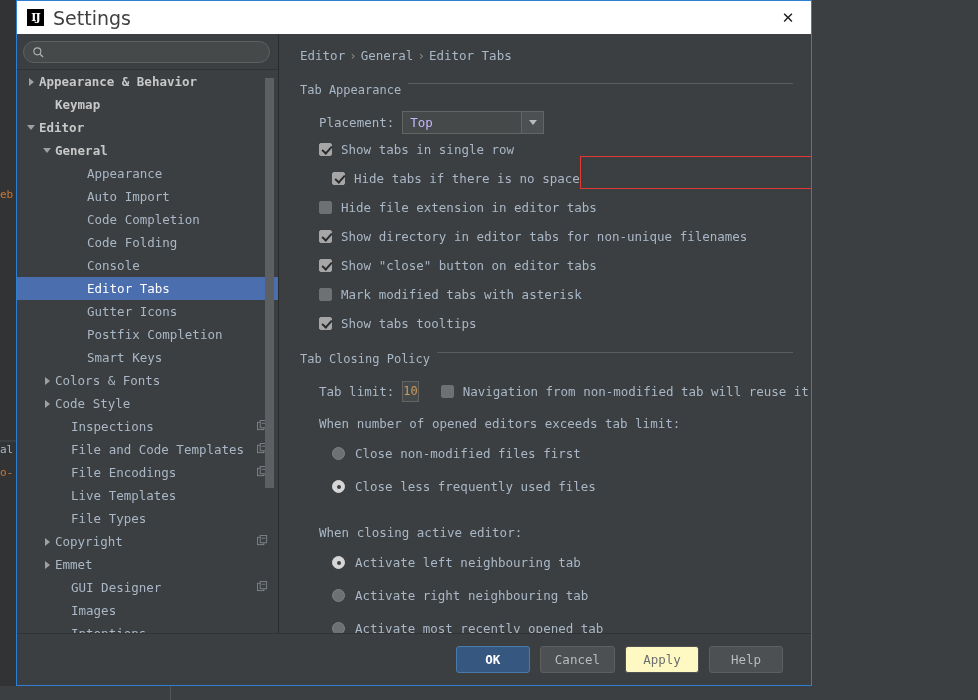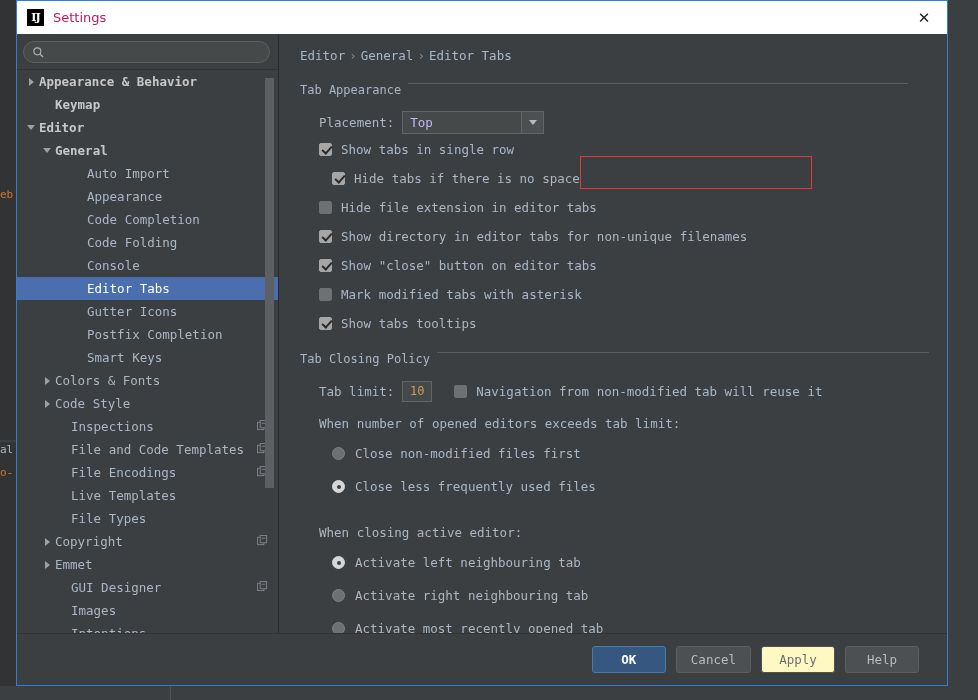--- a/index.html
+++ b/index.html
@@ -12,21 +12,21 @@
   }
 
   
   #bg-ide { position: absolute; inset: 0; background: #3c3f41; }
   .bg-strip { position: absolute; background: #2b2b2b; }
   .bg-text { position: absolute; font-size: 11px; font-family: "DejaVu Sans Mono", monospace; }
 
   
   #settings-window {
     position: absolute; left: 16px; top: 0px;
-    width: 932px; height: 686px;
+    width: 796px; height: 686px;
     border: 1px solid #2d7fd3;
     background: #3c3f41;
     display: flex; flex-direction: column;
   }
 
   
   #titlebar {
     height: 33px; background: #ffffff;
     display: flex; align-items: center;
     padding: 0 6px 0 10px; flex: 0 0 33px;
@@ -34,22 +34,22 @@
   }
   #app-logo {
     width: 17px; height: 17px; background: #000;
     color: #fff; font-family: "DejaVu Serif", serif;
     font-size: 11px; font-weight: bold;
     display: flex; align-items: center; justify-content: center;
     letter-spacing: -1px;
     flex: 0 0 17px;
   }
   #window-title {
-    margin-left: 9px; color: #be185d;
-    font-family: "DejaVu Sans", sans-serif; font-size: 13px;
+    margin-left: 9px; color: #404040;
+    font-family: "DejaVu Sans", sans-serif; font-size: 19px;
   }
   #close-btn {
     position: absolute; right: 0; top: 0;
     width: 46px; height: 33px;
     display: flex; align-items: center; justify-content: center;
     color: #202020; font-size: 15px;
     font-family: "DejaVu Sans", sans-serif;
     cursor: pointer;
   }
 
@@ -269,25 +269,25 @@
               <span class="tree-label">Editor</span>
             </div>
             <div class="tree-row bold" style="padding-left: 22px;">
               <span class="twisty">
                 <span class="tri down"></span>
               </span>
               <span class="tree-label">General</span>
             </div>
             <div class="tree-row" style="padding-left: 54px;">
               <span class="twisty"></span>
+              <span class="tree-label">Appearance</span>
+            </div>
+            <div class="tree-row" style="padding-left: 54px;">
+              <span class="twisty"></span>
               <span class="tree-label">Auto Import</span>
-            </div>
-            <div class="tree-row" style="padding-left: 54px;">
-              <span class="twisty"></span>
-              <span class="tree-label">Appearance</span>
             </div>
             <div class="tree-row" style="padding-left: 54px;">
               <span class="twisty"></span>
               <span class="tree-label">Code Completion</span>
             </div>
             <div class="tree-row" style="padding-left: 54px;">
               <span class="twisty"></span>
               <span class="tree-label">Code Folding</span>
             </div>
             <div class="tree-row" style="padding-left: 54px;">

